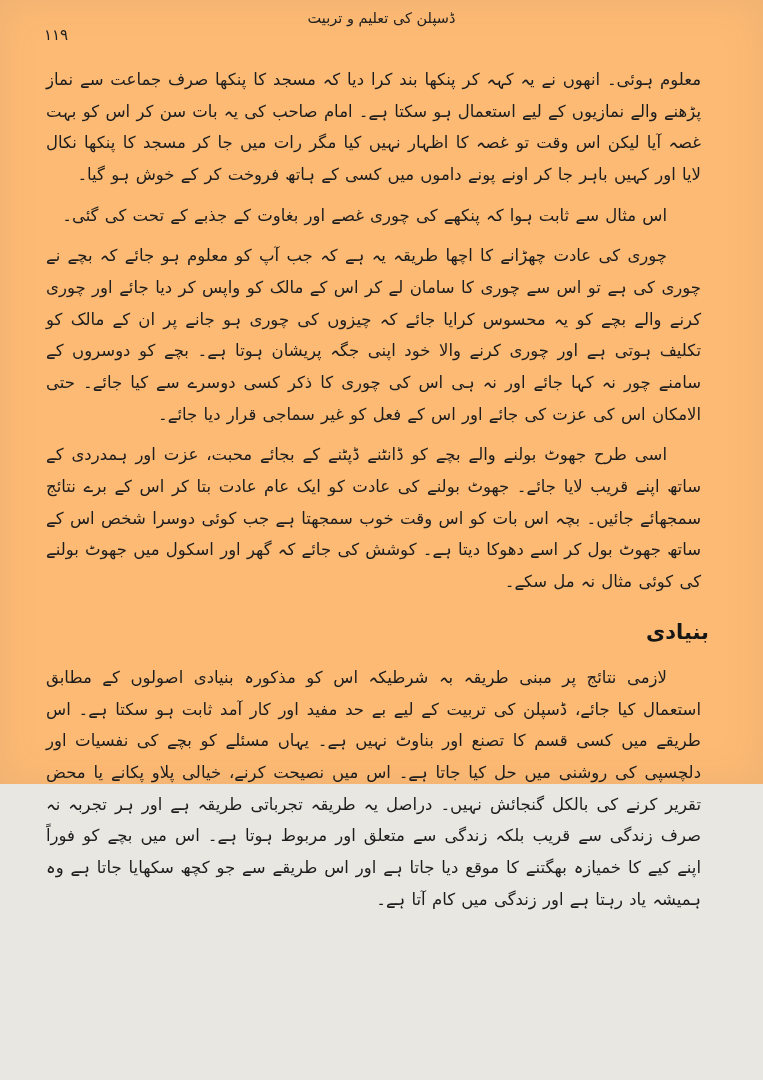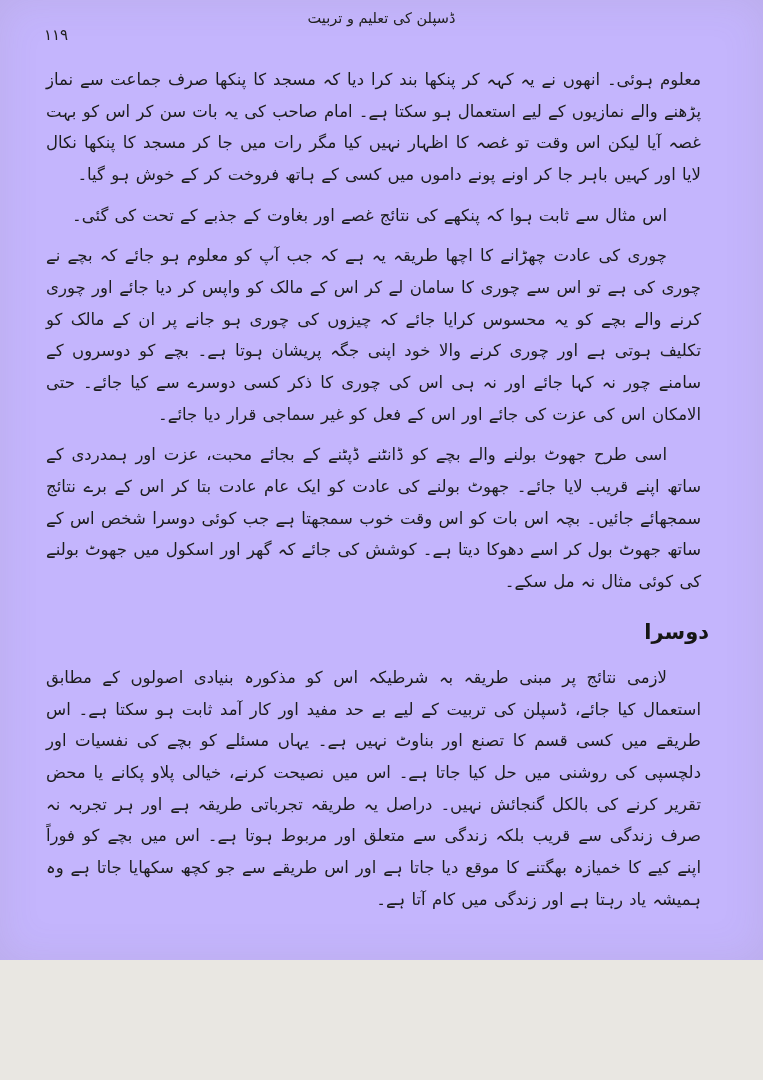--- a/index.html
+++ b/index.html
@@ -9,23 +9,23 @@
   body {
     width: 763px;
     height: 1080px;
     background: #e9e7e2;
     font-family: "DejaVu Sans", sans-serif;
     overflow: hidden;
   }
   .page {
     position: relative;
     width: 763px;
-    height: 960px;
+    height: 784px;
     box-sizing: border-box;
-    background: #c4b5fd;
+    background: #fdba74;
     color: #1c1c1c;
     padding: 64px 54px 8px 46px;
     box-shadow: inset 0 0 40px rgba(120,115,100,0.12);
   }
   .page-head {
     position: absolute;
     top: 0;
     left: 0;
     right: 0;
     height: 60px;
@@ -84,25 +84,25 @@
 
   <div class="page-head">
     <span class="header-title">ڈسپلن کی تعلیم و تربیت</span>
     <span class="page-number">۱۱۹</span>
   </div>
 
   <div class="page-body">
 
     <p>معلوم ہوئی۔ انھوں نے یہ کہہ کر پنکھا بند کرا دیا کہ مسجد کا پنکھا صرف جماعت سے نماز پڑھنے والے نمازیوں کے لیے استعمال ہو سکتا ہے۔ امام صاحب کی یہ بات سن کر اس کو بہت غصہ آیا لیکن اس وقت تو غصہ کا اظہار نہیں کیا مگر رات میں جا کر مسجد کا پنکھا نکال لایا اور کہیں باہر جا کر اونے پونے داموں میں کسی کے ہاتھ فروخت کر کے خوش ہو گیا۔</p>
 
-    <p class="indent single-line">اس مثال سے ثابت ہوا کہ پنکھے کی نتائج غصے اور بغاوت کے جذبے کے تحت کی گئی۔</p>
+    <p class="indent single-line">اس مثال سے ثابت ہوا کہ پنکھے کی چوری غصے اور بغاوت کے جذبے کے تحت کی گئی۔</p>
 
     <p class="indent">چوری کی عادت چھڑانے کا اچھا طریقہ یہ ہے کہ جب آپ کو معلوم ہو جائے کہ بچے نے چوری کی ہے تو اس سے چوری کا سامان لے کر اس کے مالک کو واپس کر دیا جائے اور چوری کرنے والے بچے کو یہ محسوس کرایا جائے کہ چیزوں کی چوری ہو جانے پر ان کے مالک کو تکلیف ہوتی ہے اور چوری کرنے والا خود اپنی جگہ پریشان ہوتا ہے۔ بچے کو دوسروں کے سامنے چور نہ کہا جائے اور نہ ہی اس کی چوری کا ذکر کسی دوسرے سے کیا جائے۔ حتی الامکان اس کی عزت کی جائے اور اس کے فعل کو غیر سماجی قرار دیا جائے۔</p>
 
     <p class="indent">اسی طرح جھوٹ بولنے والے بچے کو ڈانٹنے ڈپٹنے کے بجائے محبت، عزت اور ہمدردی کے ساتھ اپنے قریب لایا جائے۔ جھوٹ بولنے کی عادت کو ایک عام عادت بتا کر اس کے برے نتائج سمجھائے جائیں۔ بچہ اس بات کو اس وقت خوب سمجھتا ہے جب کوئی دوسرا شخص اس کے ساتھ جھوٹ بول کر اسے دھوکا دیتا ہے۔ کوشش کی جائے کہ گھر اور اسکول میں جھوٹ بولنے کی کوئی مثال نہ مل سکے۔</p>
 
-    <h2 class="summary-heading">دوسرا</h2>
+    <h2 class="summary-heading">بنیادی</h2>
 
     <p class="indent">لازمی نتائج پر مبنی طریقہ بہ شرطیکہ اس کو مذکورہ بنیادی اصولوں کے مطابق استعمال کیا جائے، ڈسپلن کی تربیت کے لیے بے حد مفید اور کار آمد ثابت ہو سکتا ہے۔ اس طریقے میں کسی قسم کا تصنع اور بناوٹ نہیں ہے۔ یہاں مسئلے کو بچے کی نفسیات اور دلچسپی کی روشنی میں حل کیا جاتا ہے۔ اس میں نصیحت کرنے، خیالی پلاو پکانے یا محض تقریر کرنے کی بالکل گنجائش نہیں۔ دراصل یہ طریقہ تجرباتی طریقہ ہے اور ہر تجربہ نہ صرف زندگی سے قریب بلکہ زندگی سے متعلق اور مربوط ہوتا ہے۔ اس میں بچے کو فوراً اپنے کیے کا خمیازہ بھگتنے کا موقع دیا جاتا ہے اور اس طریقے سے جو کچھ سکھایا جاتا ہے وہ ہمیشہ یاد رہتا ہے اور زندگی میں کام آتا ہے۔</p>
 
 
   </div>
 </div>
 
 </body></html>

